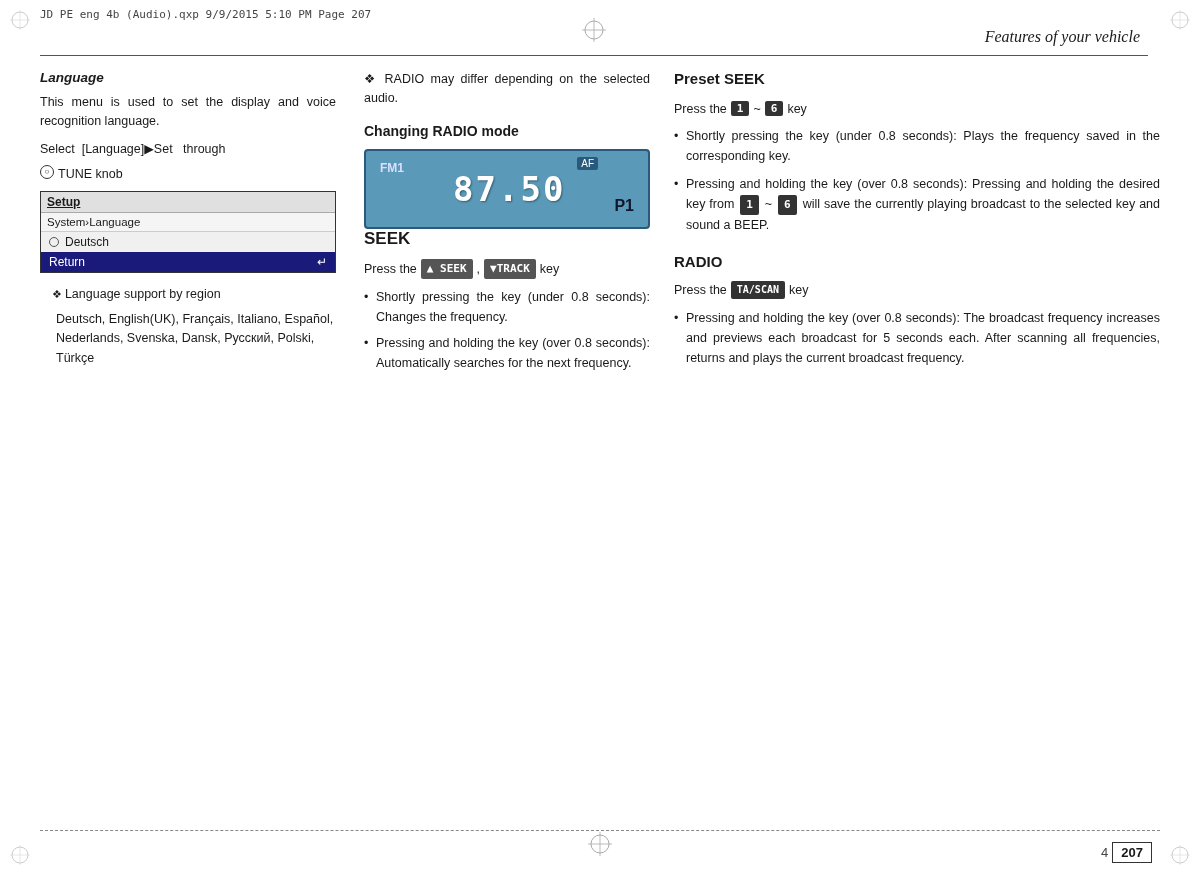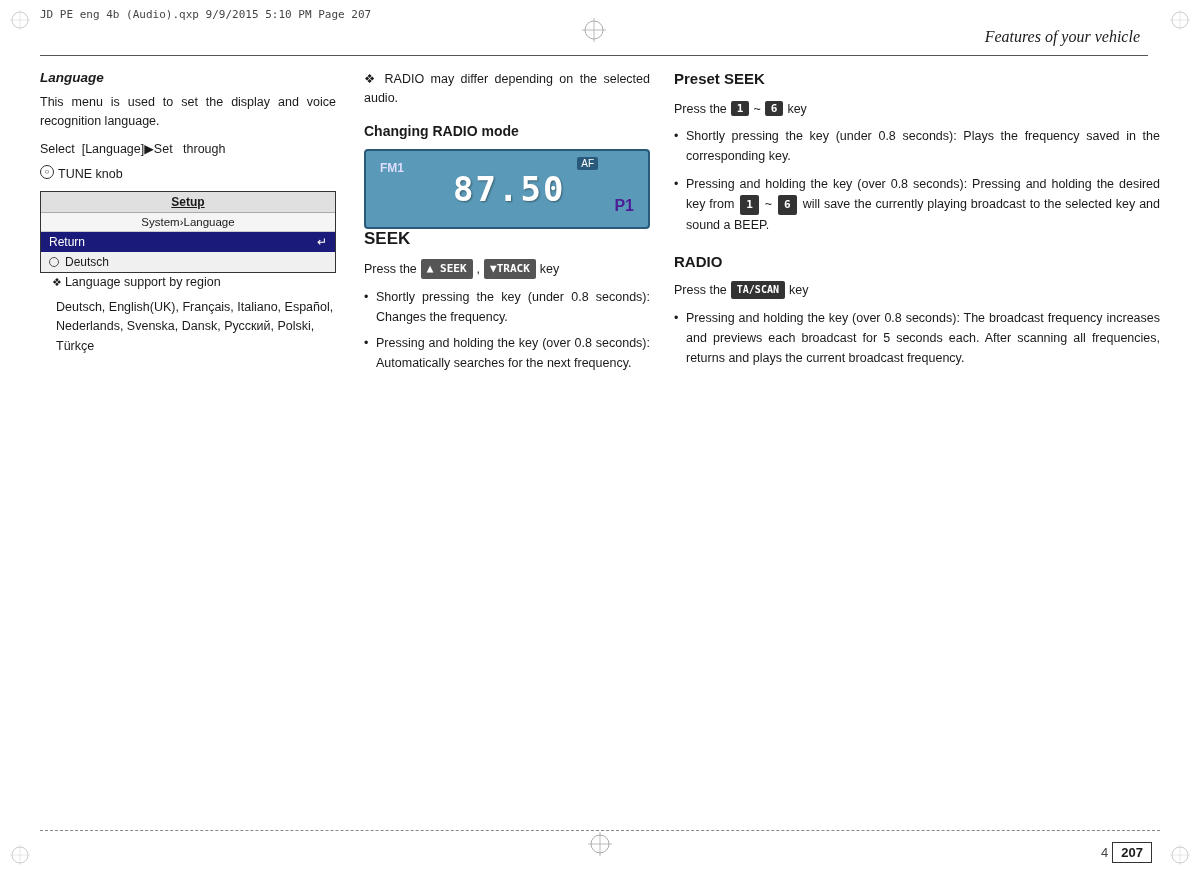--- a/index.html
+++ b/index.html
@@ -109,23 +109,22 @@
       border: 1.5px solid #333;
       align-items: center;
       justify-content: center;
       font-size: 8px;
     }
 
     
     .setup-menu {
       border: 1.5px solid #333;
       background: #f0f0f0;
-      margin-bottom: 0;
+      margin-bottom: 12px;
       font-size: 12px;
-      text-align: center;
     }
 
     .setup-menu-titlebar {
       background: #e0e0e0;
       border-bottom: 1px solid #aaa;
       padding: 3px 6px;
       font-weight: bold;
       font-size: 12px;
       text-decoration: underline;
     }
@@ -253,21 +252,21 @@
     .radio-freq {
       color: #fff;
       font-size: 34px;
       font-weight: bold;
       font-family: monospace;
       letter-spacing: 2px;
       text-shadow: 1px 1px 2px rgba(0,0,0,0.4);
     }
 
     .radio-preset {
-      color: #4c1d95;
+      color: #0f172a;
       font-size: 16px;
       font-weight: bold;
       align-self: flex-end;
       padding-bottom: 4px;
     }
 
     .radio-af-badge {
       position: absolute;
       top: 6px;
       right: 50px;
@@ -498,27 +497,27 @@
     </div>
     <div class="select-line">
       <span class="tune-knob-icon">○</span>
       <span>TUNE knob</span>
     </div>
 
     <div class="setup-menu-wrapper">
       <div class="setup-menu">
         <div class="setup-menu-titlebar">Setup</div>
         <div class="setup-menu-breadcrumb">System›Language</div>
+        <div class="setup-menu-row">
+          <span class="radio-dot"></span>
+          <span>Deutsch</span>
+        </div>
         <div class="setup-menu-row selected">
           <span>Return</span>
           <span style="margin-left:auto; font-size:12px;">↵</span>
-        </div>
-        <div class="setup-menu-row">
-          <span class="radio-dot"></span>
-          <span>Deutsch</span>
         </div>
       </div>
     </div>
 
     <div class="bullet-item">Language support by region</div>
     <div class="bullet-item-lang">Deutsch, English(UK), Français, Italiano, Español, Nederlands, Svenska, Dansk, Русский, Polski, Türkçe</div>
   </div>
 
   <div class="col-mid">
     <div class="para">❖ RADIO may differ depending on the selected audio.</div>

